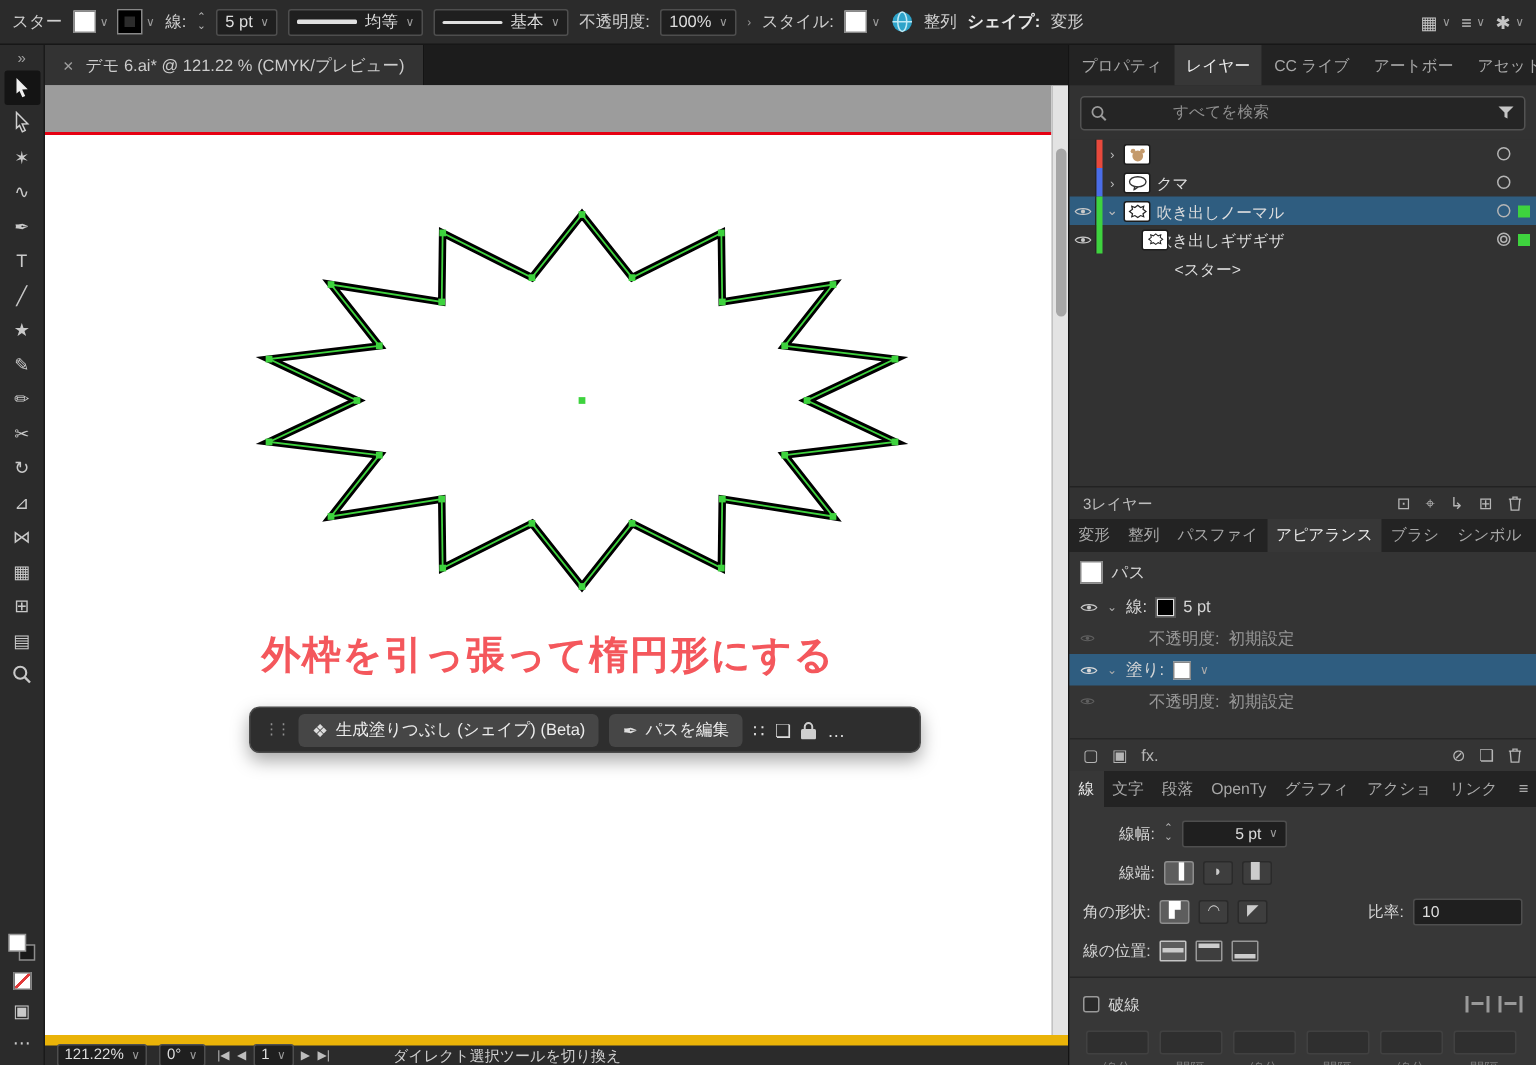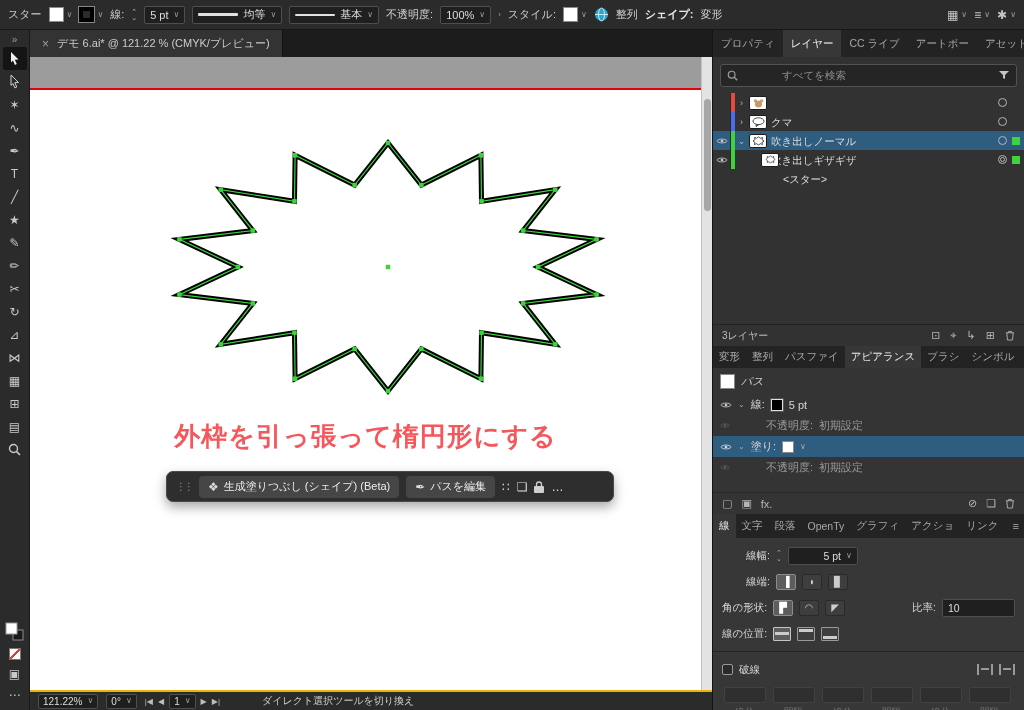--- a/index.html
+++ b/index.html
@@ -75,21 +75,21 @@
     box-shadow:0 5px 12px rgba(0,0,0,.35);
     display:flex; align-items:center; gap:7px; padding:0 9px; color:#e4e4e4;
   }
   .tb-handle { color:#8f8f8f; font-size:10px; letter-spacing:-2px; }
   .tb-btn { background:#464646; border-radius:4px; height:22px; display:flex; align-items:center; gap:5px; padding:0 9px; font-size:11px; color:#ececec; }
   .tb-ic { font-size:12px; color:#dddddd; }
 
   
   .statusbar {
     position:absolute; left:30px; top:690px; width:682px; height:20px;
-    background:#2b2b2b; border-top:2px solid #eab308;
+    background:#2b2b2b; border-top:7px solid #eab308;
     display:flex; align-items:center; gap:8px; padding:0 8px; font-size:10px; color:#c9c9c9;
   }
   .field.sm { height:15px; padding:0 4px; font-size:10px; }
   .nav { display:flex; align-items:center; gap:5px; font-size:8px; color:#bdbdbd; }
   .hint { margin-left:34px; color:#cfcfcf; }
 
   
   .right {
     position:absolute; left:712px; top:30px; width:312px; height:680px;
     background:#2f2f2f; border-left:1px solid #141414;
@@ -122,21 +122,21 @@
   .lf-ic { font-size:11px; color:#b5b5b5; display:flex; align-items:center; }
 
   .mid-tabs, .bottom-tabs { height:22px; flex:none; background:#232323; display:flex; align-items:stretch; }
   .bottom-tabs { height:24px; }
   .mtab { display:flex; align-items:center; padding:0 6px; font-size:10.5px; color:#a8a8a8; white-space:nowrap; }
   .mtab.active { background:#373737; color:#ededed; }
   .tab-menu { margin-left:auto; display:flex; align-items:center; padding:0 8px; color:#aaaaaa; font-size:11px; }
 
   .appearance { height:146px; flex:none; background:#343434; display:flex; flex-direction:column; }
   .ap-row { height:21px; flex:none; display:flex; align-items:center; gap:6px; padding:0 7px; }
-  .ap-row.head { height:26px;font-style:italic; }
+  .ap-row.head { height:26px; }
   .ap-row.dim { color:#999999; }
   .ap-row.sel { background:#2f5d80; }
   .ap-ind { width:24px; flex:none; }
   .ap-swatch { width:15px; height:15px; background:#ffffff; border:1px solid #888888; flex:none; }
   .ap-swatch.black { width:12px; height:12px; background:#000000; border:1px solid #e0e0e0; outline:1px solid #555555; }
   .ap-swatch.whitesm { width:12px; height:12px; }
   .ap-caret { font-size:8px; color:#aaaaaa; }
   .ap-foot { margin-top:auto; height:22px; flex:none; border-top:1px solid #262626; display:flex; align-items:center; gap:9px; padding:0 9px; color:#b5b5b5; }
   .ap-foot .grow { margin-right:auto; }
 

